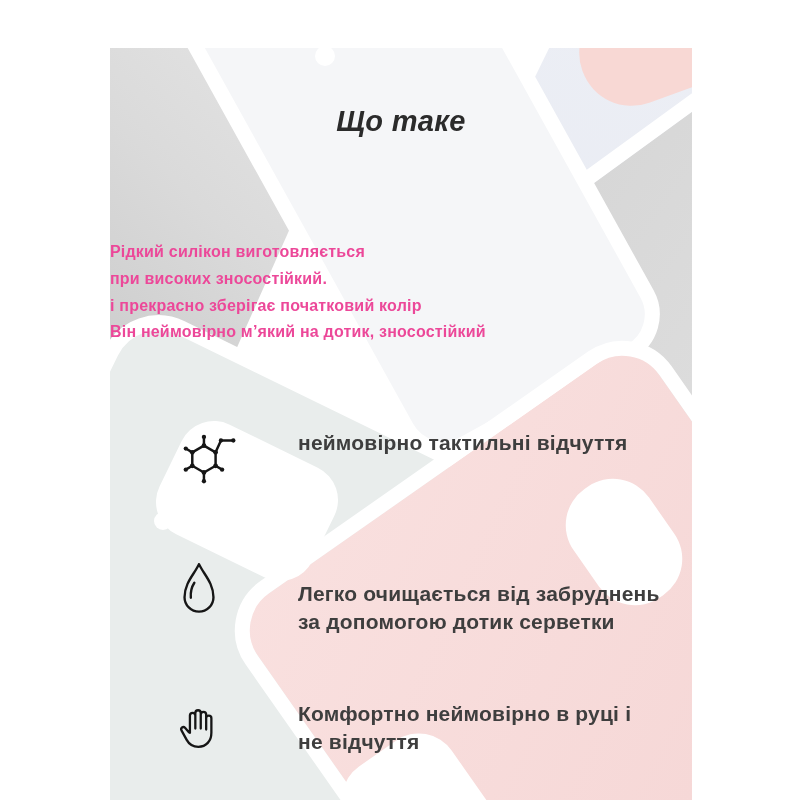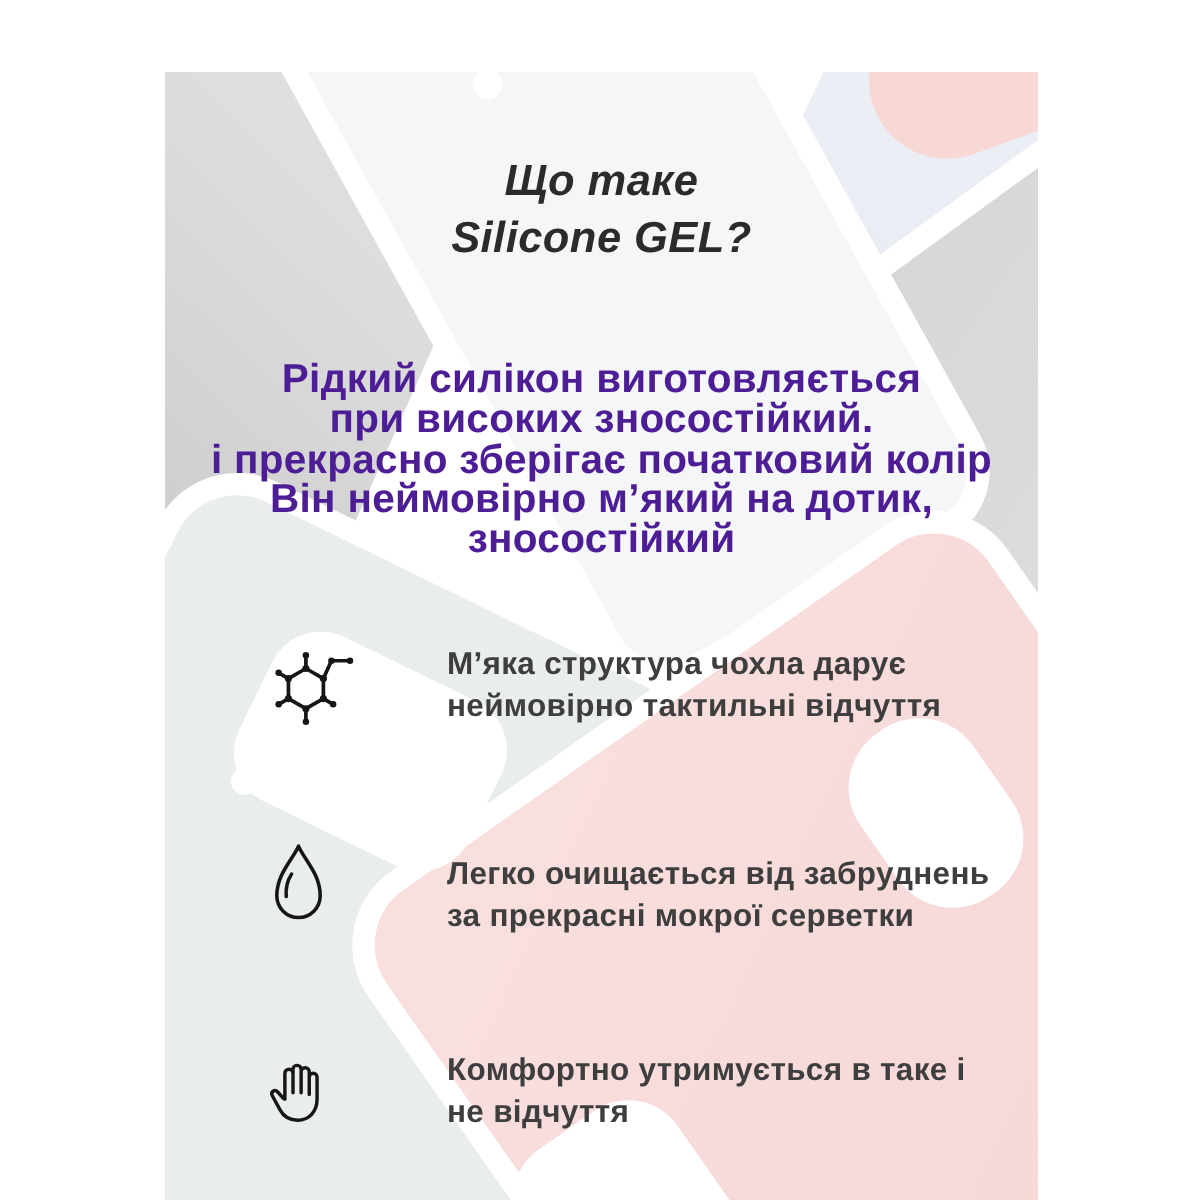--- a/index.html
+++ b/index.html
@@ -37,28 +37,28 @@
   .pink-cutout-cam{left:468px;top:428px;width:92px;height:132px;border-radius:44px;
     background:#ffffff;transform:rotate(-35deg);z-index:5;}
   .pink-cutout-bottom{left:248px;top:692px;width:125px;height:150px;border-radius:40px;
     background:#ffffff;transform:rotate(-35deg);z-index:5;}
 
   
   .content{position:absolute;inset:0;z-index:10;}
   .title{position:absolute;left:0;top:54px;width:100%;margin:0;text-align:center;
     font-size:29px;line-height:38px;font-weight:800;font-style:italic;color:#2b2b2b;letter-spacing:.3px;}
   .title span{display:block;}
-  .intro{position:absolute;left:0;top:191px;width:100%;text-align:center;
-    font-size:27px;line-height:26.8px;font-weight:600;color:#4c1d95;letter-spacing:.2px;}
+  .intro{position:absolute;left:0;top:191px;width:100%;
+    font-size:16px;line-height:26.8px;font-weight:600;color:#ec4899;letter-spacing:.2px;}
   .intro span{display:block;}
   .feat-text{position:absolute;left:188px;width:400px;font-size:21px;line-height:27.5px;
     font-weight:600;color:#3e3e3e;letter-spacing:.2px;}
   .feat-text span{display:block;}
   #feat-text-1{top:381px;}
-  #feat-text-2{top:521px;}
+  #feat-text-2{top:532px;}
   #feat-text-3{top:652px;}
   .feat-icon{position:absolute;}
   #icon-molecule{left:63px;top:376px;}
   #icon-drop{left:66px;top:512px;}
   #icon-hand{left:62px;top:648px;}
 </style>
 </head>
 <body>
 
 <div class="canvas">
@@ -76,21 +76,20 @@
     <div class="case mint-cutout"></div>
     <div class="case mint-dot"></div>
     <div class="case case-pink"></div>
     <div class="case pink-cutout-cam"></div>
     <div class="case pink-cutout-bottom"></div>
 
     <div class="content">
 
       <h1 class="title">
         <span>Що таке</span>
-        <span>Silicone GEL?</span>
       </h1>
 
       <div class="intro">
         <span>Рідкий силікон виготовляється</span>
         <span>при високих зносостійкий.</span>
         <span>і прекрасно зберігає початковий колір</span>
         <span>Він неймовірно м’який на дотик, зносостійкий</span>
       </div>
 
       <svg id="icon-molecule" class="feat-icon" width="66" height="66" viewBox="0 0 64 64" fill="none" stroke="#161616" stroke-width="2.4" stroke-linecap="round" stroke-linejoin="round">
@@ -112,36 +111,35 @@
           <circle cx="30" cy="12.5" r="2.1"></circle>
             <circle cx="46.5" cy="16" r="2.1"></circle>
           <circle cx="58.5" cy="16" r="2.1"></circle>
             <circle cx="47.6" cy="44.2" r="2.1"></circle>
           <circle cx="30" cy="55.5" r="2.1"></circle>
             <circle cx="12.4" cy="44.2" r="2.1"></circle>
           <circle cx="12.4" cy="23.8" r="2.1"></circle>
         </g>
       </svg>
       <div id="feat-text-1" class="feat-text">
-        <span>М’яка структура чохла дарує</span>
         <span>неймовірно тактильні відчуття</span>
       </div>
 
       <svg id="icon-drop" class="feat-icon" width="46" height="62" viewBox="0 0 44 60" fill="none" stroke="#161616" stroke-width="2.3" stroke-linecap="round" stroke-linejoin="round">
         <path d="M22 4 C18 13 8 22 8 36 a14 14 0 0 0 28 0 C36 22 26 13 22 4 Z"></path>
         <path d="M17.5 22 C14.6 26.5 13.6 31 14.1 36.5"></path>
       </svg>
       <div id="feat-text-2" class="feat-text">
         <span>Легко очищається від забруднень</span>
-        <span>за прекрасні мокрої серветки</span>
+        <span>за допомогою дотик серветки</span>
       </div>
 
       <svg id="icon-hand" class="feat-icon" width="50" height="62" viewBox="0 0 48 48" fill="none" stroke="#161616" stroke-width="2.2" stroke-linecap="round" stroke-linejoin="round">
         <path d="M17.2 29.5 L17.2 13 a2.6 2.6 0 0 1 5.2 0 l0 12.5 l0 -15 a2.6 2.6 0 0 1 5.2 0 l0 15 l0 -13.5 a2.6 2.6 0 0 1 5.2 0 l0 14.5 l0 -11 a2.5 2.5 0 0 1 5 0 l0 14 c0 8 -5 13.5 -12.5 13.5 c-5.5 0 -8.8 -2.2 -11.2 -6.6 l-5 -9.2 c-1.2 -2.2 1.6 -4.3 3.4 -2.4 l3.7 4.2 Z"></path>
       </svg>
       <div id="feat-text-3" class="feat-text">
-        <span>Комфортно утримується в таке і</span>
+        <span>Комфортно неймовірно в руці і</span>
         <span>не відчуття</span>
       </div>
 
     </div>
   </div>
 </div>
 
 </body></html>

